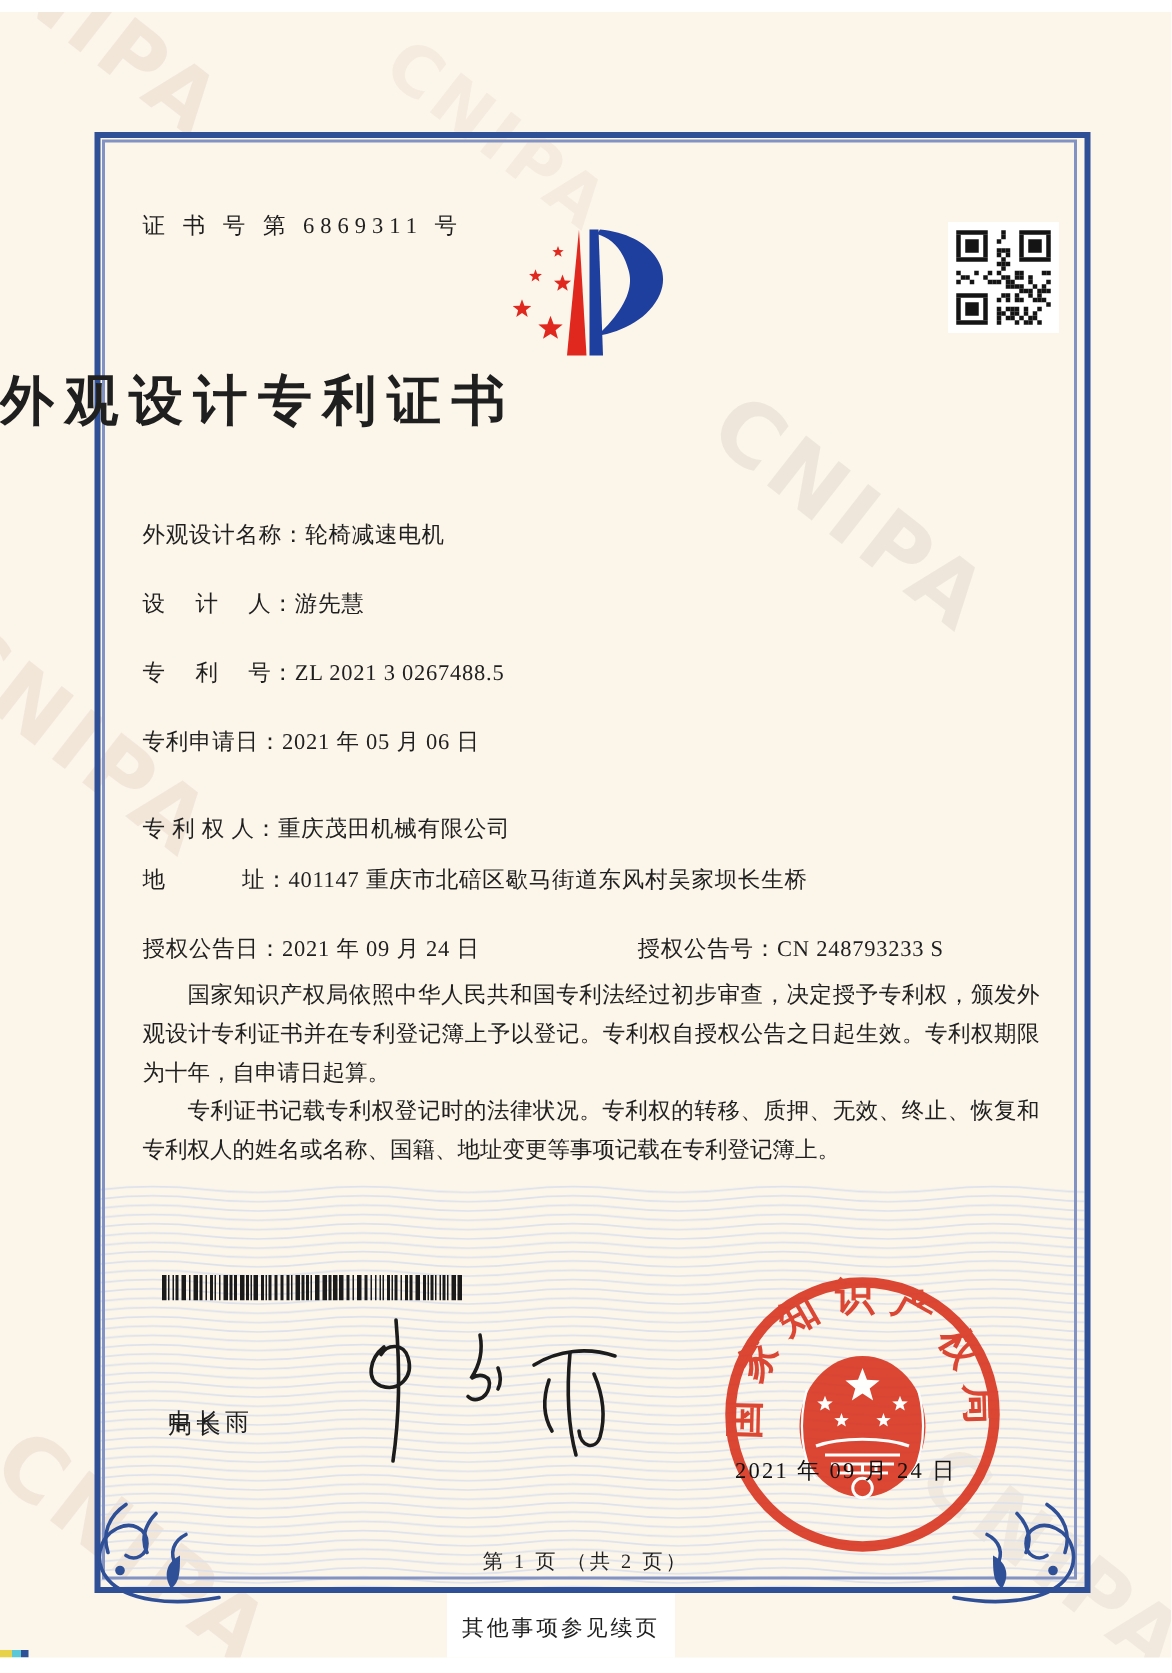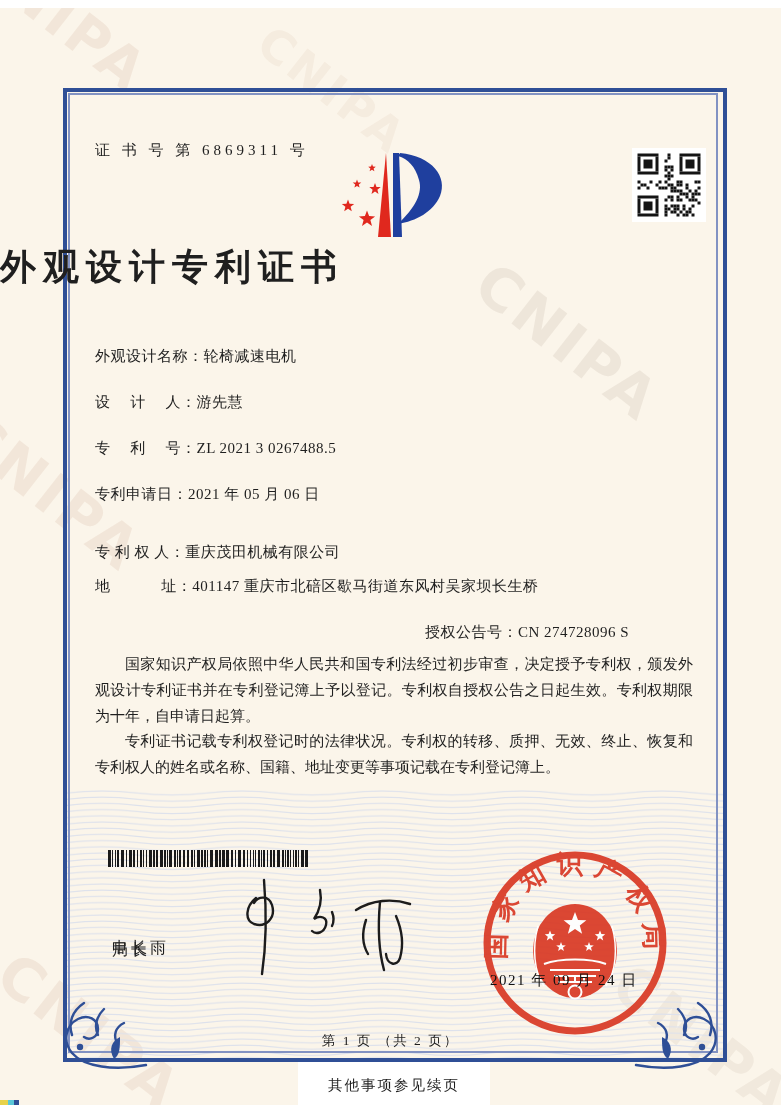--- a/index.html
+++ b/index.html
@@ -13,21 +13,21 @@
   #frame-inner{position:absolute;left:1px;top:1px;width:646px;height:956px;border:2px solid #8292c2;}
   .abs{position:absolute;}
   #cert-no{left:95px;top:133px;font-size:15px;letter-spacing:4px;}
   #title{left:0;top:235px;width:781px;font-size:36px;font-weight:700;letter-spacing:7px;}
   .field-row{left:95px;font-size:15px;letter-spacing:0.5px;white-space:nowrap;}
   .para-wrap{left:95px;top:644px;width:598px;}
   .para-wrap p{margin:0;font-size:15px;line-height:25.8px;text-indent:2em;text-align:justify;}
   #sig-title,#sig-name{left:112px;font-family:"Liberation Sans","DejaVu Sans",sans-serif;font-size:16px;letter-spacing:3px;}
   #seal-date{left:490px;top:963px;font-size:15px;letter-spacing:1.5px;color:#111;z-index:30;}
   #page-info{left:0;top:1024px;width:781px;text-align:center;font-size:13.5px;letter-spacing:2px;z-index:25;}
-  #cont-box{left:298px;top:1054px;width:192px;height:46px;background:#ffffff;z-index:26;
+  #cont-box{left:298px;top:1054px;width:152px;height:46px;background:#ffffff;z-index:26;
             display:flex;align-items:center;justify-content:center;}
   #cont-note{font-size:14.5px;letter-spacing:2px;}
   .regmark{position:absolute;bottom:0;height:5px;}
   svg{display:block;}
 </style>
 </head>
 <body>
 <div id="page">
 
 <div id="sheet">
@@ -208,22 +208,25 @@
   </div>
   <div class="abs field-row" style="top:477px;z-index:10;">
     <span>专利申请日：</span><span>2021 年 05 月 06 日</span>
   </div>
   <div class="abs field-row" style="top:523px;z-index:10;margin-top:12px;">
     <span>专 利 权 人：</span><span>重庆茂田机械有限公司</span>
   </div>
   <div class="abs field-row" style="top:569px;z-index:10;">
     <span>地　　　 址：</span><span>401147 重庆市北碚区歇马街道东风村吴家坝长生桥</span>
   </div>
+  <div class="abs field-row" style="top:615px;z-index:10;">
+    <span>授权公告日：</span><span>2021 年 09 月 24 日</span>
+  </div>
   <div class="abs field-row" style="top:615px;left:425px;z-index:10;">
-    <span>授权公告号：</span><span>CN 274728096 S</span>
+    <span>授权公告号：</span><span>CN 248793233 S</span>
   </div>
 
   <div class="abs para-wrap" style="z-index:10;">
     <p>国家知识产权局依照中华人民共和国专利法经过初步审查，决定授予专利权，颁发外观设计专利证书并在专利登记簿上予以登记。专利权自授权公告之日起生效。专利权期限为十年，自申请日起算。</p>
     <p>专利证书记载专利权登记时的法律状况。专利权的转移、质押、无效、终止、恢复和专利权人的姓名或名称、国籍、地址变更等事项记载在专利登记簿上。</p>
   </div>
 
   <svg class="abs" style="left:108px;top:842px;z-index:10;" width="206" height="17">
     <g id="barcode-bars" fill="#1a1a1a">
           <rect x="0" y="0" width="3" height="17"></rect>

